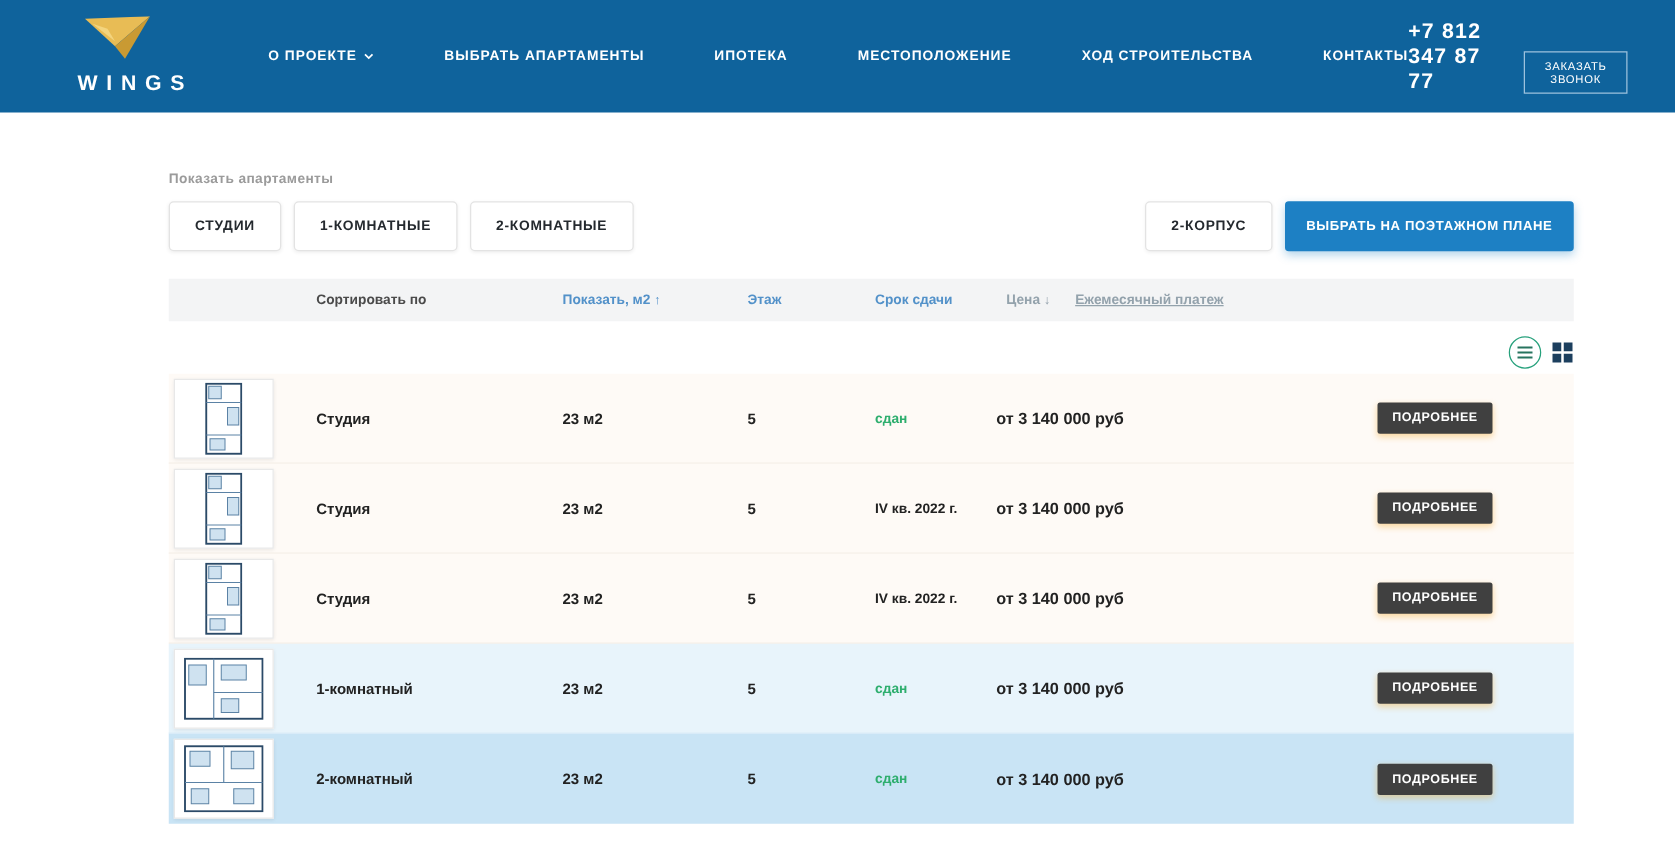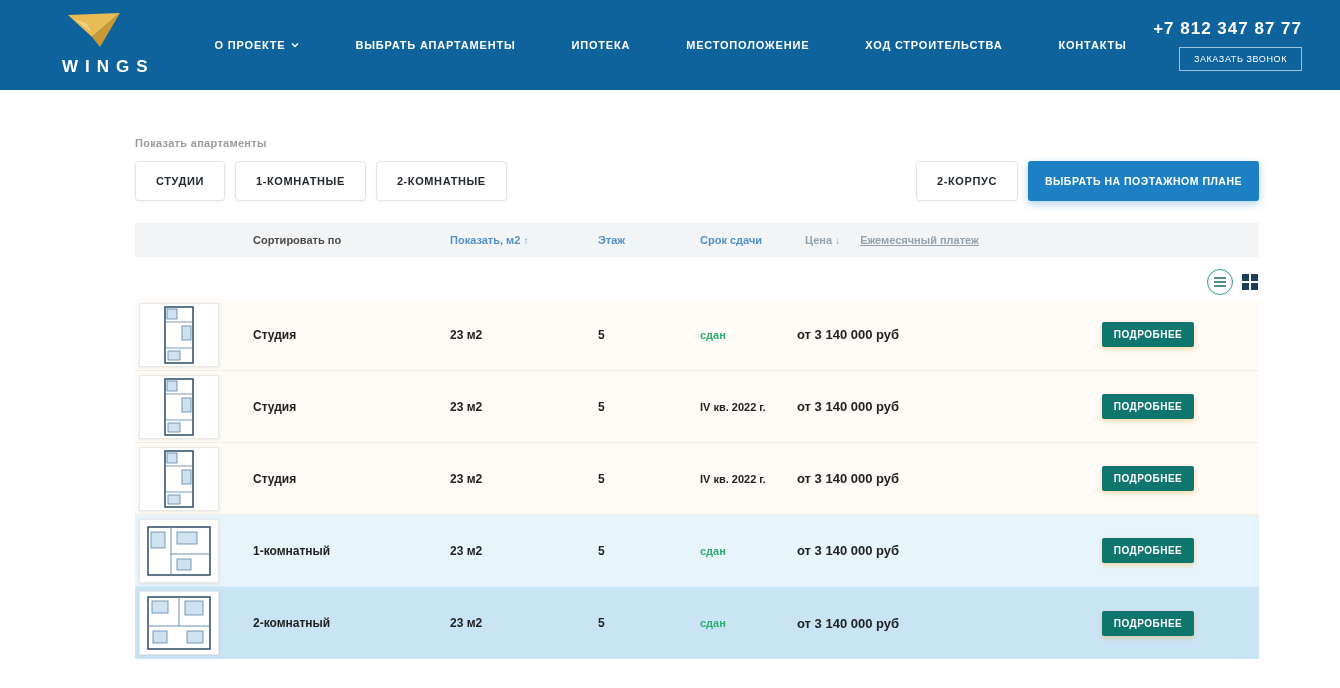--- a/index.html
+++ b/index.html
@@ -5,21 +5,21 @@
   * { margin:0; padding:0; box-sizing:border-box; }
   html,body { width:1340px; height:688px; background:#ffffff; font-family:"Liberation Sans", sans-serif; overflow:hidden; }
 
   
   .topbar { height:90px; background:#0f639c; display:flex; align-items:center; padding:0 38px 0 62px; }
   .logo { display:flex; flex-direction:column; align-items:flex-start; margin-right:48px; cursor:pointer; }
   .logo-text { color:#ffffff; font-size:17px; font-weight:bold; letter-spacing:7px; margin-top:2px; }
   .nav { display:flex; align-items:center; gap:56px; flex:1; justify-content:flex-start; padding-left:12px; }
   .nav-item { color:#ffffff; font-size:11px; font-weight:bold; letter-spacing:0.8px; cursor:pointer; display:flex; align-items:center; gap:6px; white-space:nowrap; }
   .chevron { display:inline-block; width:8px; height:8px; }
-  .phone-block { margin-left:auto; display:flex; flex-direction:column; align-items:flex-end; gap:8px; }
+  .phone-block { margin-left:auto; display:flex; align-items:flex-end; gap:8px; }
   .phone { color:#ffffff; font-size:17px; font-weight:bold; letter-spacing:1px; }
   .call-btn { background:transparent; border:1px solid #9dc2dd; color:#ffffff; font-size:9px; letter-spacing:0.6px; padding:6px 14px; cursor:pointer; font-family:inherit; }
 
   
   .container { margin-left:135px; width:1124px; }
   .filters-label { margin-top:47px; color:#9b9b9b; font-size:11px; font-weight:bold; letter-spacing:0.3px; }
   .filters-row { margin-top:12px; display:flex; align-items:center; }
   .filter-btn { background:#ffffff; border:1px solid #e3e3e3; border-radius:4px; height:40px; padding:0 20px; font-size:11px; font-weight:bold; letter-spacing:0.6px; color:#24292e; cursor:pointer; margin-right:10px; box-shadow:0 1px 3px rgba(0,0,0,0.06); font-family:inherit; }
   .filters-right { margin-left:auto; display:flex; align-items:center; }
   .plan-btn { background:#1d80c4; border:none; border-radius:3px; height:40px; padding:0 17px; font-size:10.5px; font-weight:bold; letter-spacing:0.5px; color:#ffffff; cursor:pointer; box-shadow:0 3px 8px rgba(29,128,196,0.35); font-family:inherit;text-align:center; }
@@ -43,21 +43,21 @@
   .row-blue-light { background:#e8f4fb; border-bottom:1px solid #d9ecf7; }
   .row-blue-selected { background:#c9e4f5; }
   .thumb-cell { padding-left:4px; }
   .thumb { width:80px; height:64px; background:#ffffff; border:1px solid #e8e8e8; display:flex; align-items:center; justify-content:center; box-shadow:0 1px 3px rgba(0,0,0,0.08); }
   .cell-type { font-size:12px; font-weight:bold; color:#222; }
   .cell-area, .cell-floor { font-size:12px; font-weight:bold; color:#222; }
   .cell-deadline { font-size:11px; font-weight:bold; }
   .status-done { color:#2eae6e; }
   .status-date { color:#222; }
   .cell-price { font-size:13px; font-weight:bold; color:#222; }
-  .details-btn { background:#0f766e; border:none; border-radius:2px; width:92px; height:25px; color:#ffffff; font-size:10px; font-weight:bold; letter-spacing:0.5px; cursor:pointer; box-shadow:0 2px 5px rgba(247,164,29,0.4); font-family:inherit; }
+  .details-btn { background:#404040; border:none; border-radius:2px; width:92px; height:25px; color:#ffffff; font-size:10px; font-weight:bold; letter-spacing:0.5px; cursor:pointer; box-shadow:0 2px 5px rgba(247,164,29,0.4); font-family:inherit; }
 </style>
 </head>
 <body>
 
 <div class="topbar">
   <div class="logo">
     <svg width="64" height="42" viewBox="0 0 64 42">
       <polygon points="6,2 58,0 30,24" fill="#e8bc55"></polygon>
       <polygon points="30,24 58,0 38,34" fill="#c99a33"></polygon>
       <polygon points="12,6 30,20 24,10" fill="#f3d47e"></polygon>

